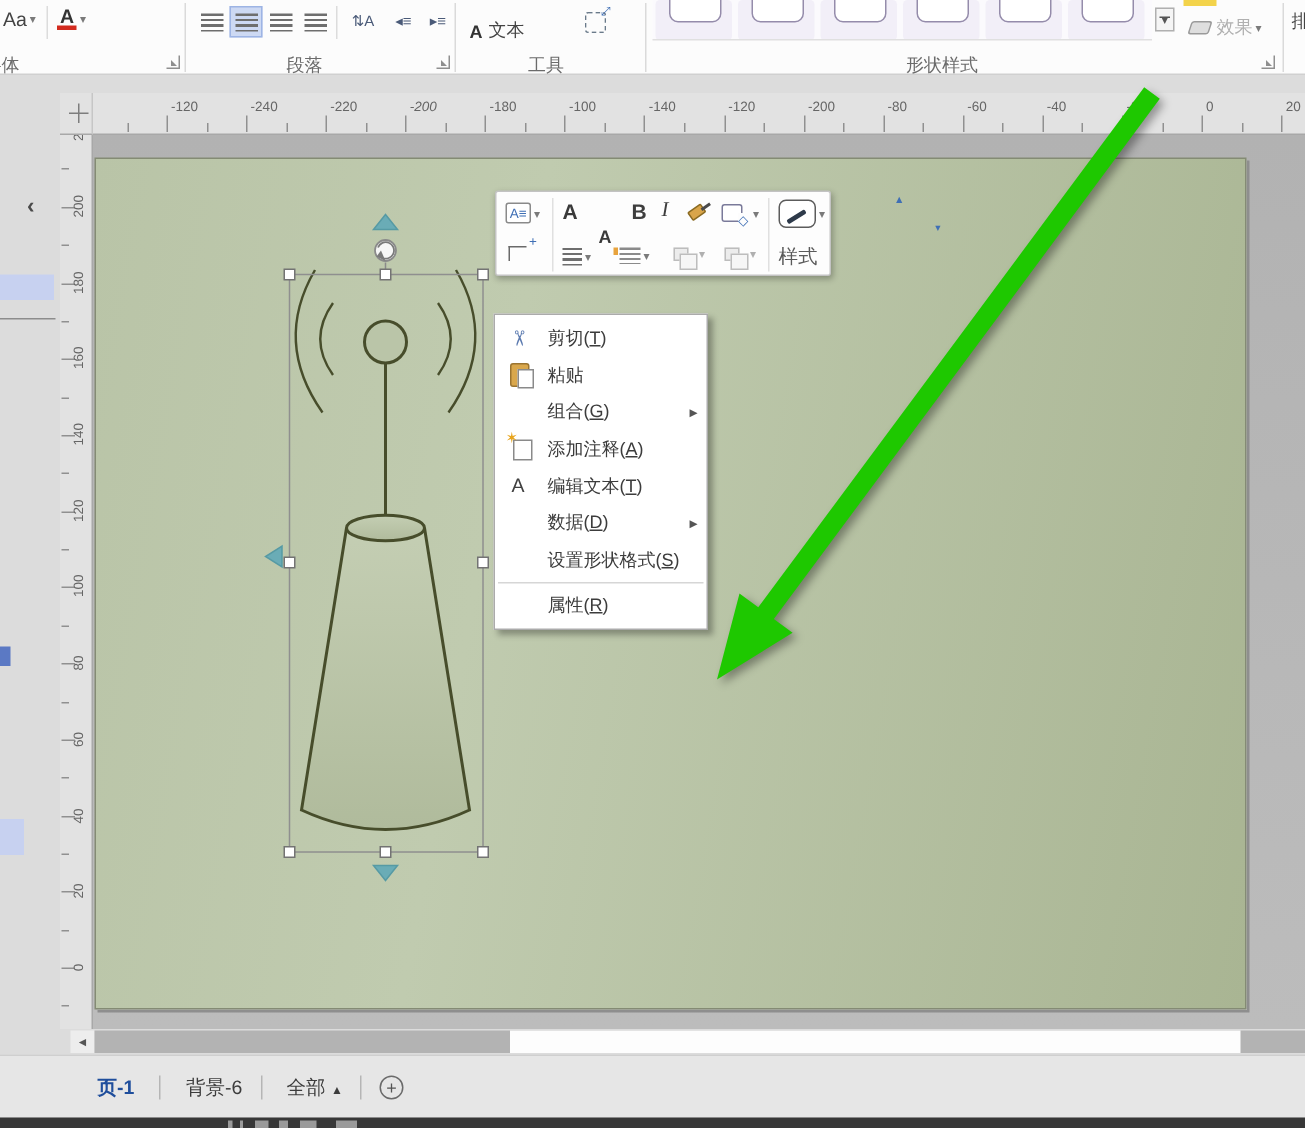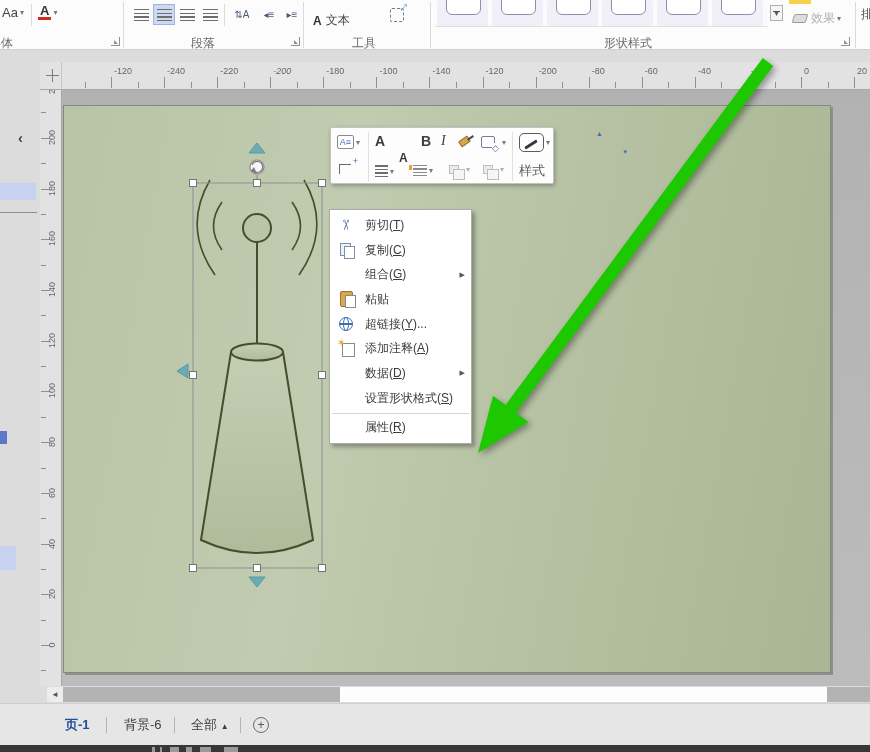--- a/index.html
+++ b/index.html
@@ -366,39 +366,35 @@
     <span class="mb-btn" style="left:188px;top:34px;font-size:13px;color:#5a5a5a;">样式</span>
   </div>
 
   <div id="context-menu">
     <div>
         <div class="menu-item">
           <span class="mi mi-cut"></span>
           <span class="mi-label">剪切(<u>T</u>)</span>
         </div>
         <div class="menu-item">
-          <span class="mi mi-copy"></span>
-          <span class="mi-label">复制(<u>C</u>)</span>
+          <span class="mi mi-paste"></span>
+          <span class="mi-label">粘贴</span>
         </div>
         <div class="menu-item">
           <span class="mi"></span>
           <span class="mi-label">组合(<u>G</u>)</span>
           <span class="mi-arrow">▶</span>
         </div>
         <div class="menu-item">
-          <span class="mi mi-paste"></span>
-          <span class="mi-label">粘贴</span>
-        </div>
-        <div class="menu-item">
-          <span class="mi mi-hyperlink"></span>
-          <span class="mi-label">超链接(<u>Y</u>)...</span>
-        </div>
-        <div class="menu-item">
           <span class="mi mi-comment"></span>
           <span class="mi-label">添加注释(<u>A</u>)</span>
+        </div>
+        <div class="menu-item">
+          <span class="mi mi-edittext"></span>
+          <span class="mi-label">编辑文本(<u>T</u>)</span>
         </div>
         <div class="menu-item">
           <span class="mi"></span>
           <span class="mi-label">数据(<u>D</u>)</span>
           <span class="mi-arrow">▶</span>
         </div>
         <div class="menu-item">
           <span class="mi"></span>
           <span class="mi-label">设置形状格式(<u>S</u>)</span>
         </div>

